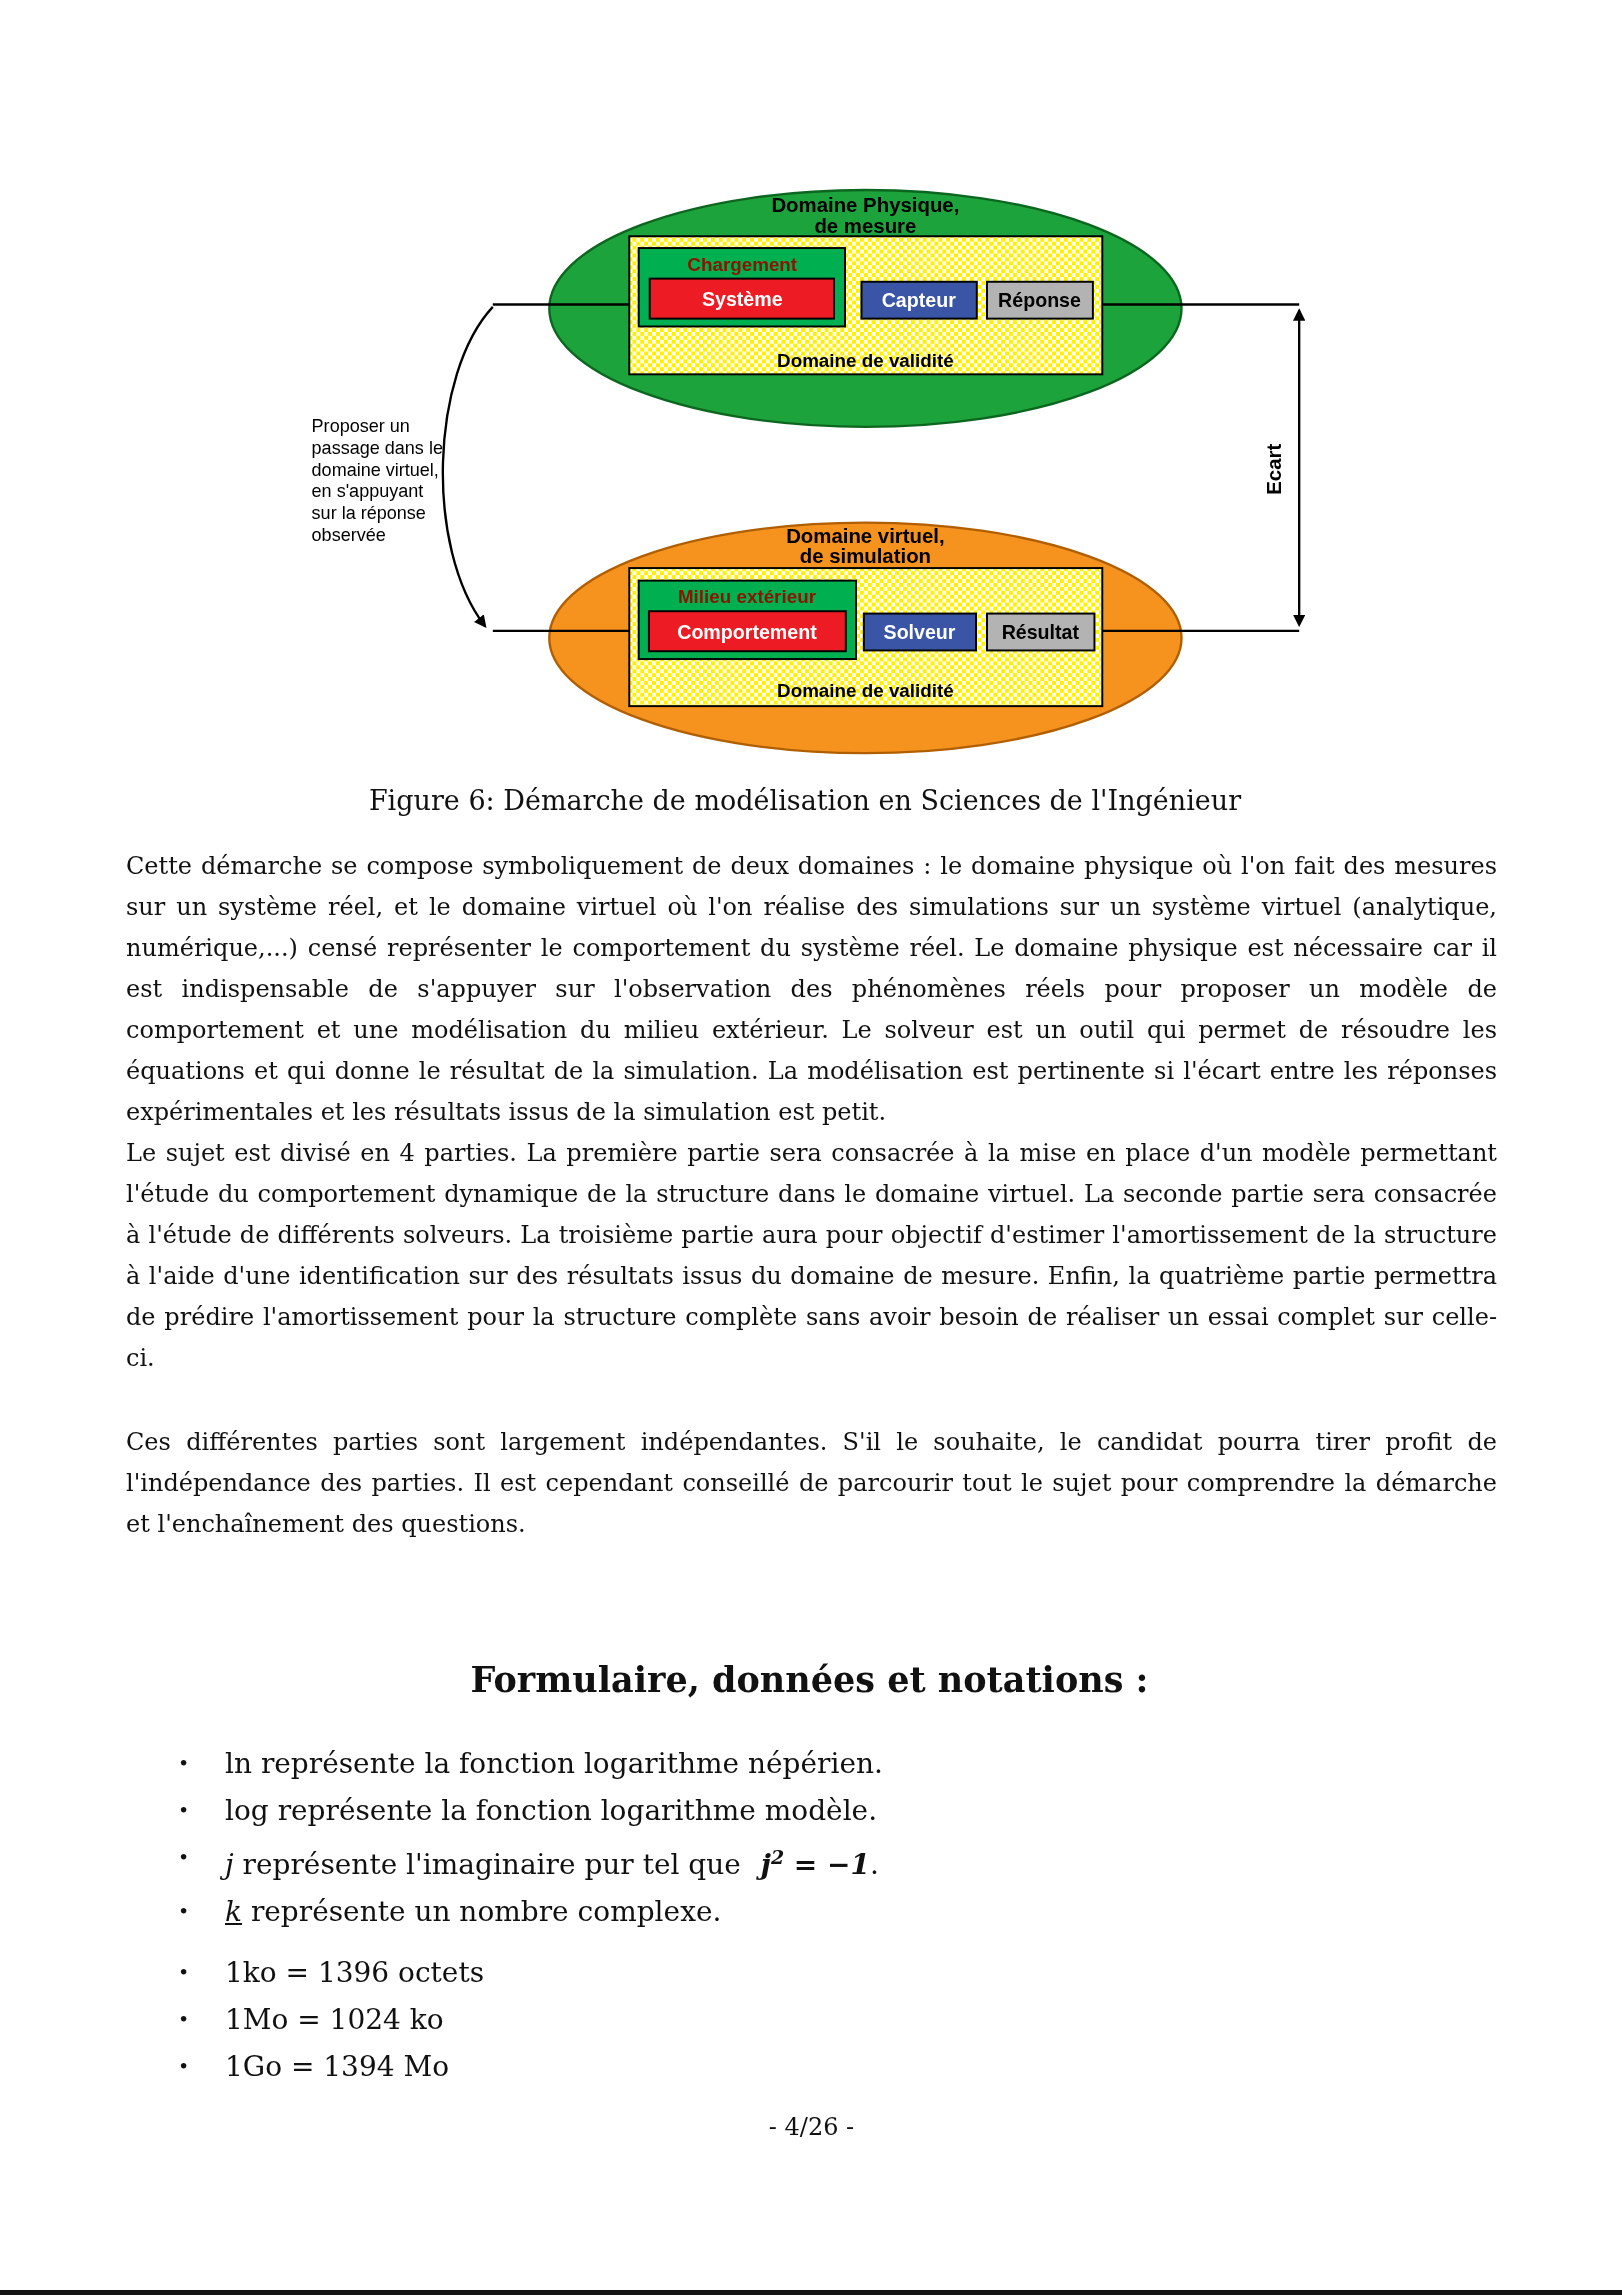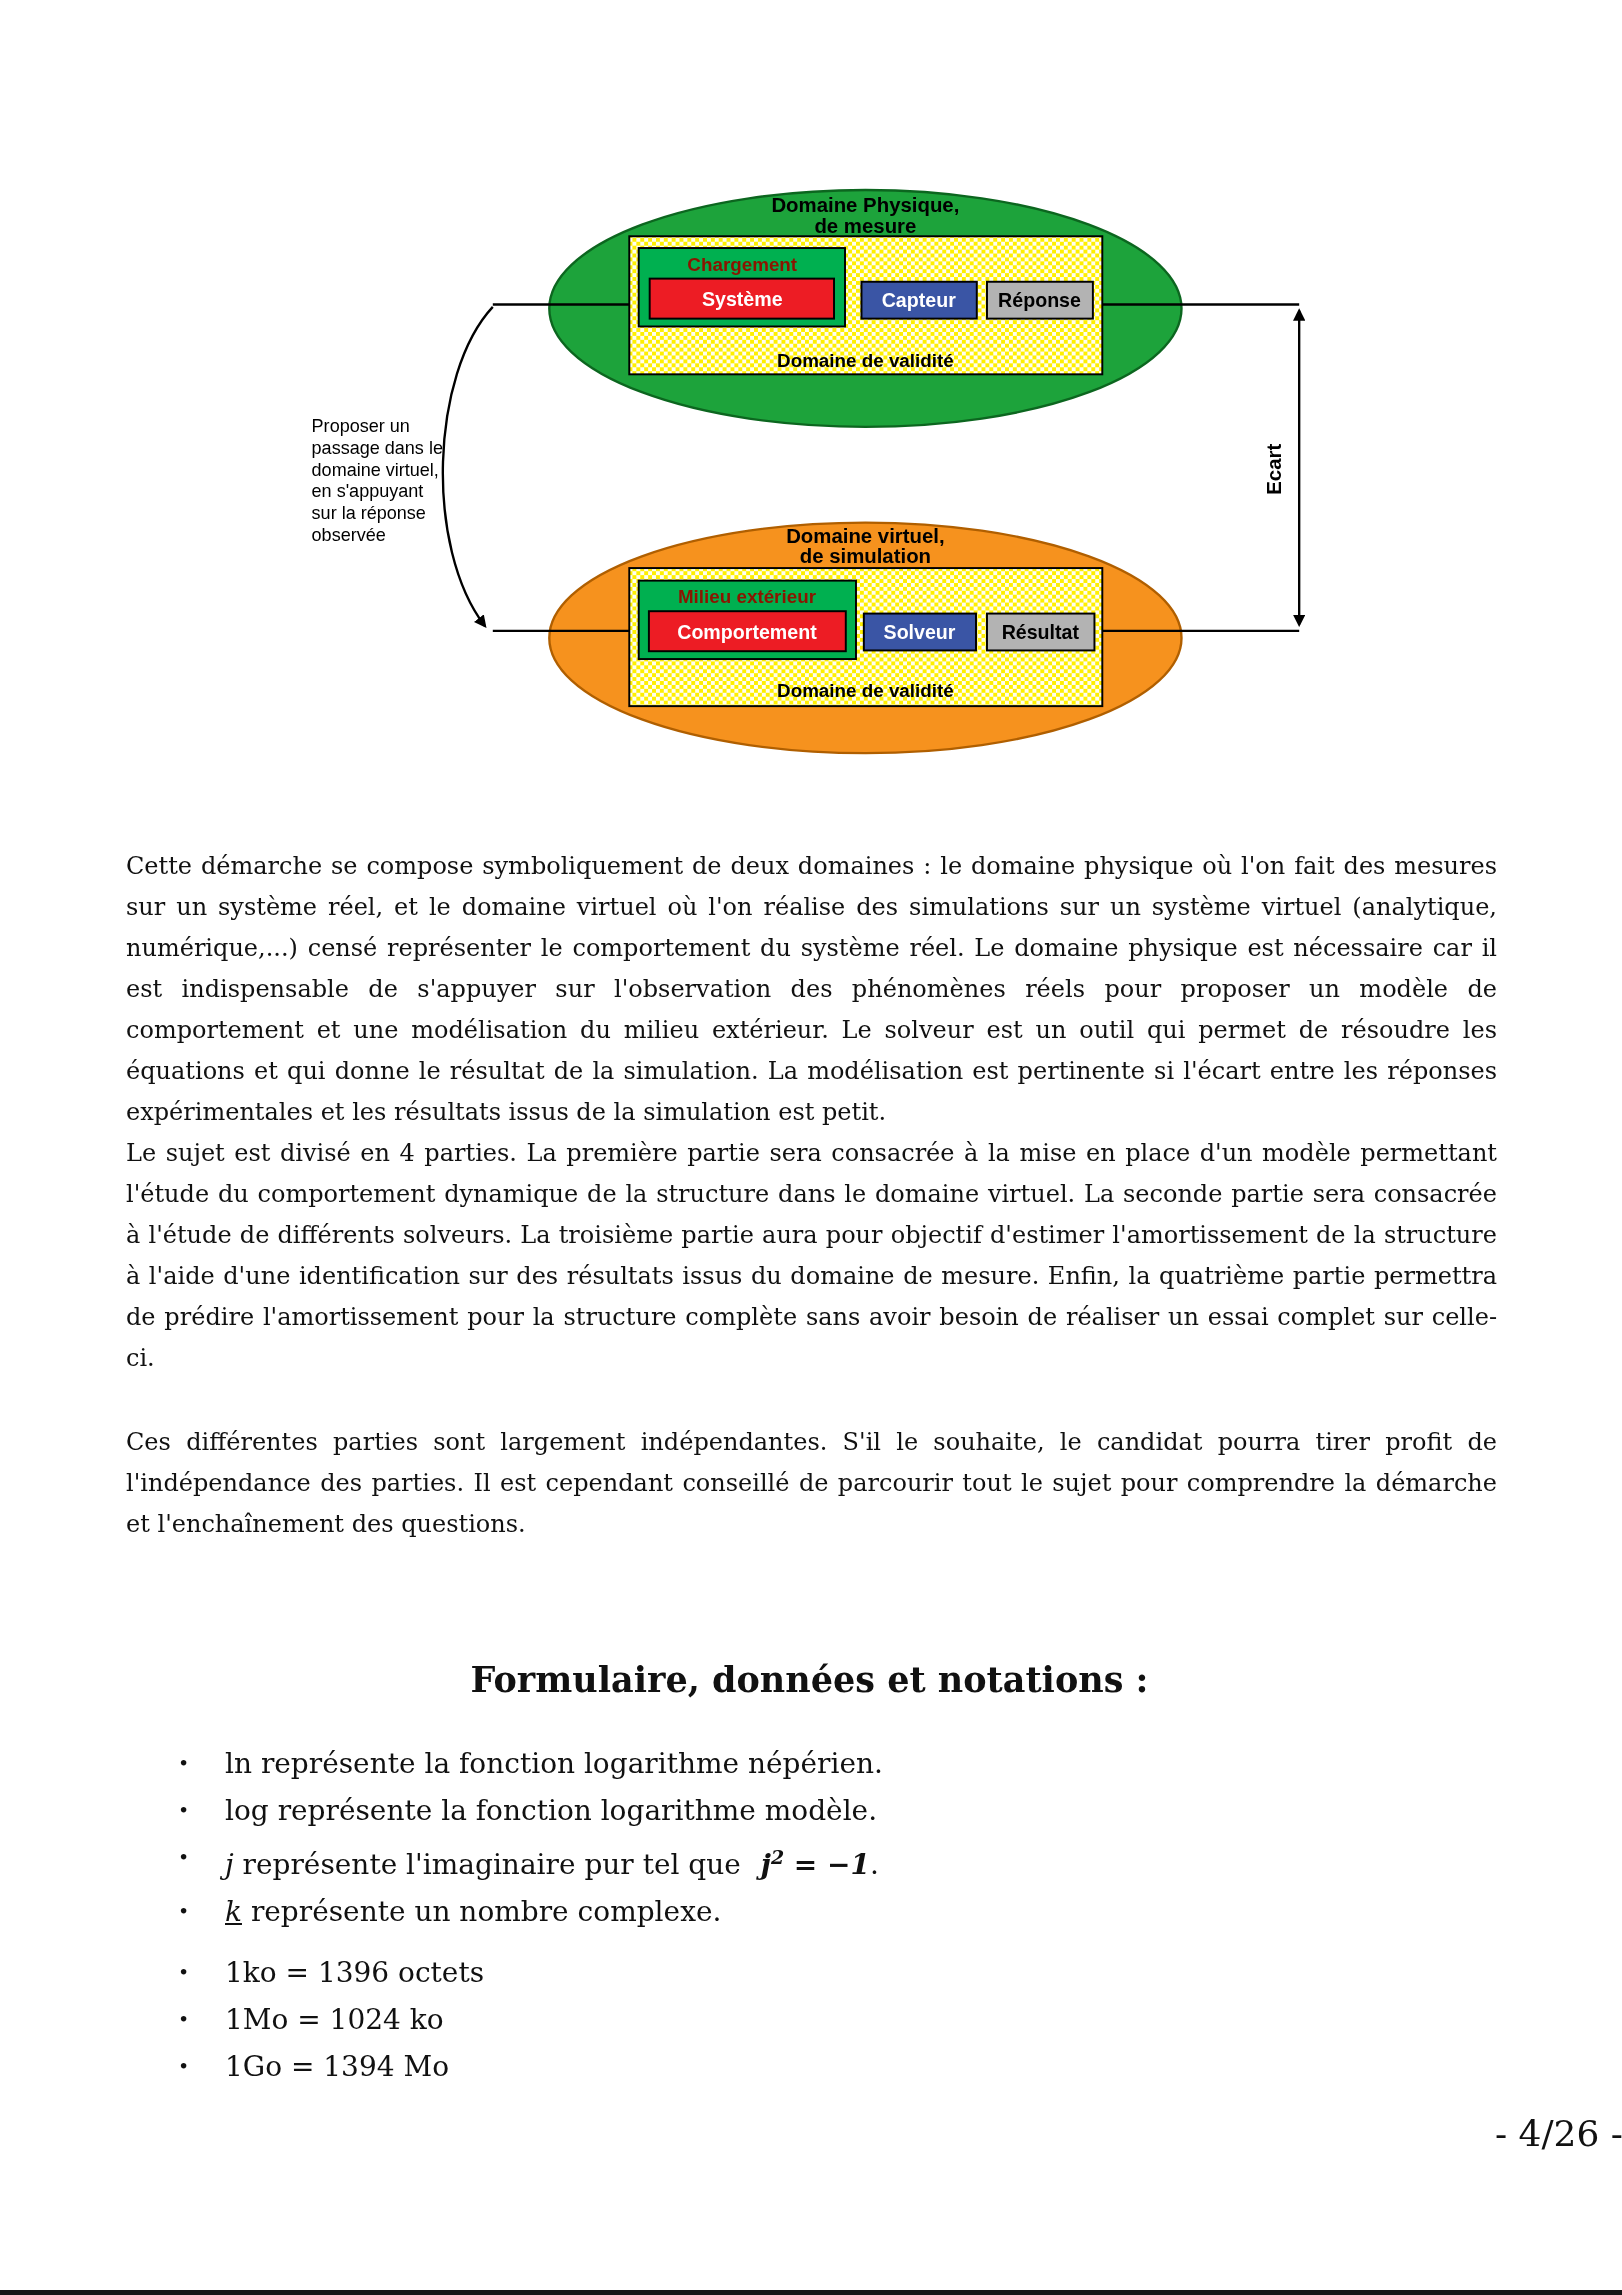--- a/index.html
+++ b/index.html
@@ -69,22 +69,22 @@
     font-size:19px; line-height:47px;
   }
   .italic { font-style:italic; }
   .underline { text-decoration:underline; }
   .math { margin-left:11px; font-style:italic;font-weight:bold; }
   .math sup { font-size:19px; }
 
   
   .page-number {
     position:absolute; left:0; right:0; top:2113px;
-    text-align:right;
-    font-size:36px;
+    text-align:center;
+    font-size:24px;
   }
   .bottom-edge {
     position:absolute; left:0; right:0; bottom:0; height:4.7px;
     background:#161616;
   }
 </style>
 </head>
 <body>
 
 <div class="page">
@@ -152,20 +152,21 @@
 
       <rect x="800" y="554" width="143" height="47" stroke="#000" stroke-width="2.5" fill="#3a55a5"></rect>
       <text x="871" y="586" class="d-label-w">Solveur</text>
 
       <rect x="957" y="554" width="137" height="47" stroke="#000" stroke-width="2.5" fill="#b3b3b3"></rect>
       <text x="1025" y="586" class="d-label-k">Résultat</text>
 
       <text x="802" y="660" class="d-validity">Domaine de validité</text>
     </svg>
 
+    <figcaption>Figure 6: Démarche de modélisation en Sciences de l'Ingénieur</figcaption>
   </figure>
 
   <div class="text-block">
     <p>Cette démarche se compose symboliquement de deux domaines : le domaine physique où l'on fait des mesures sur un système réel, et le domaine virtuel où l'on réalise des simulations sur un système virtuel (analytique, numérique,...) censé représenter le comportement du système réel. Le domaine physique est nécessaire car il est indispensable de s'appuyer sur l'observation des phénomènes réels pour proposer un modèle de comportement et une modélisation du milieu extérieur. Le solveur est un outil qui permet de résoudre les équations et qui donne le résultat de la simulation. La modélisation est pertinente si l'écart entre les réponses expérimentales et les résultats issus de la simulation est petit.</p>
     <p>Le sujet est divisé en 4 parties. La première partie sera consacrée à la mise en place d'un modèle permettant l'étude du comportement dynamique de la structure dans le domaine virtuel. La seconde partie sera consacrée à l'étude de différents solveurs. La troisième partie aura pour objectif d'estimer l'amortissement de la structure à l'aide d'une identification sur des résultats issus du domaine de mesure. Enfin, la quatrième partie permettra de prédire l'amortissement pour la structure complète sans avoir besoin de réaliser un essai complet sur celle-ci.</p>
     <p class="spaced">Ces différentes parties sont largement indépendantes. S'il le souhaite, le candidat pourra tirer profit de l'indépendance des parties. Il est cependant conseillé de parcourir tout le sujet pour comprendre la démarche et l'enchaînement des questions.</p>
   </div>
 
   <div class="lower-block">
     <h1>Formulaire, données et notations :</h1>

